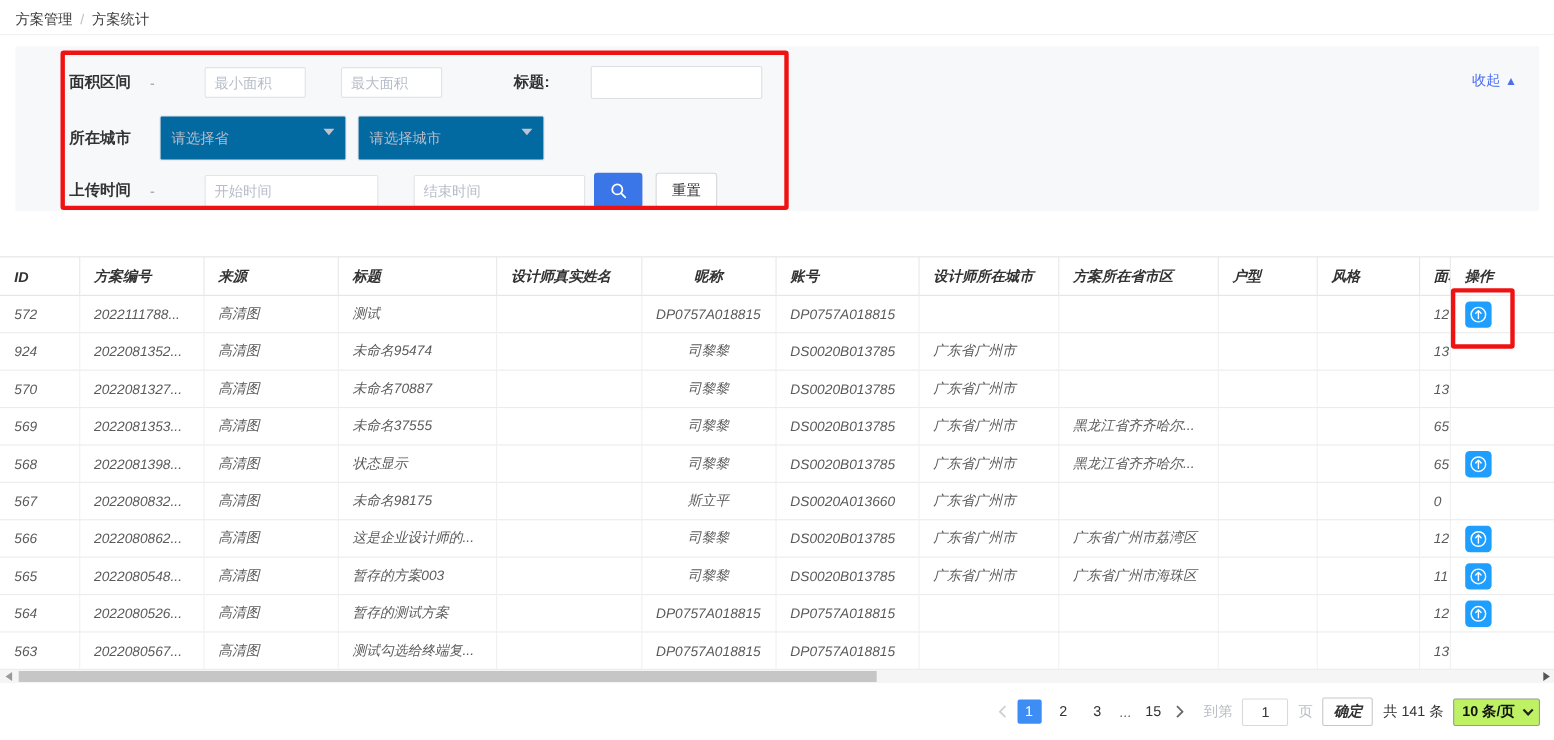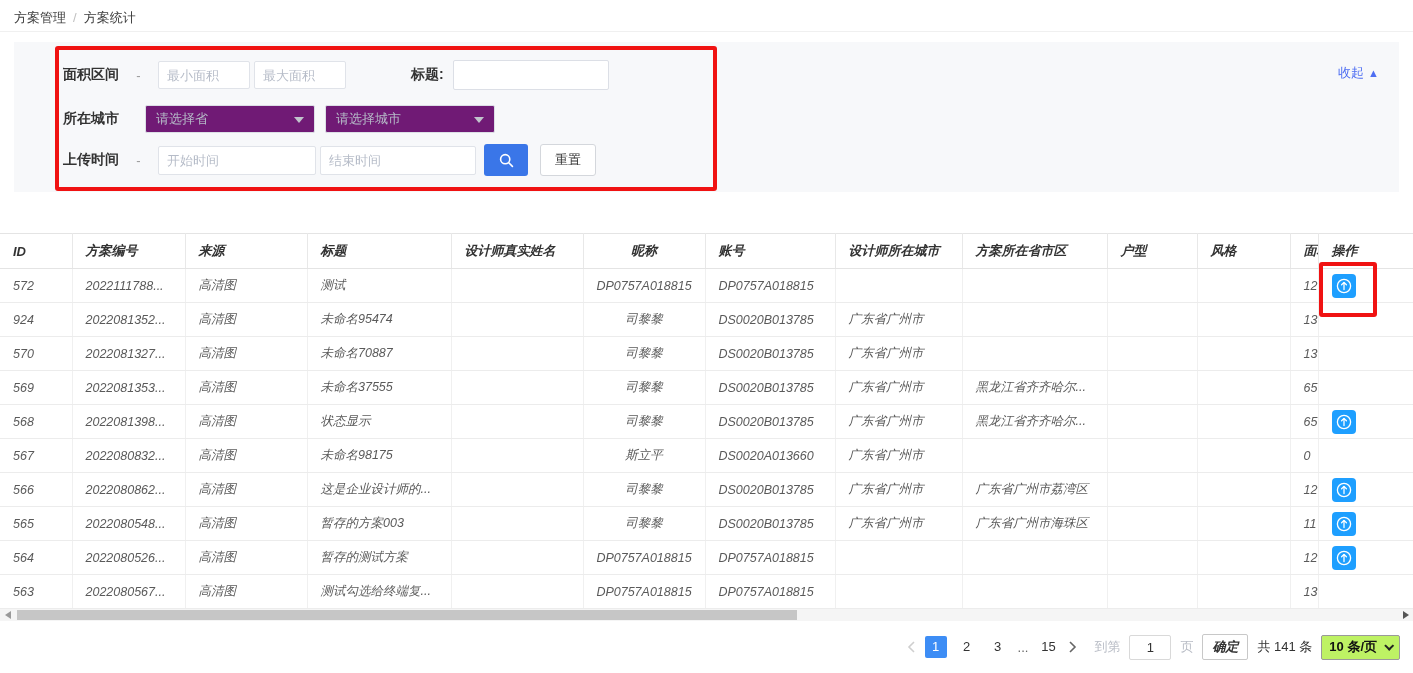--- a/index.html
+++ b/index.html
@@ -11,26 +11,26 @@
   
   .breadcrumb { height: 32px; padding: 9px 14px; border-bottom: 1px solid #f0f0f0; font-size: 13px; color: #3c3c3c; }
   .breadcrumb .sep { color: #c0c0c0; margin: 0 7px; }
   
   .filter-panel { position: relative; margin: 10px 14px 0; height: 150px; background: #f7f8fa; padding-top: 18px; }
   .f-row { display: flex; align-items: center; }
   .f-row.r1 { margin-bottom: 15px; }
   .f-row.r2 { margin-bottom: 11px; }
   .f-label { width: 56px; margin-left: 49px; font-weight: 600; font-size: 14px; color: #333; flex: none; }
   .f-dash { width: 39px; text-align: center; color: #999; flex: none; }
-  .f-input { height: 28px; border: 1px solid #e0e3e9; background: #fff; border-radius: 2px; padding: 0 8px; font-size: 13px; color: #ef4444; outline: none; font-family: inherit; }
+  .f-input { height: 28px; border: 1px solid #e0e3e9; background: #fff; border-radius: 2px; padding: 0 8px; font-size: 13px; color: #ef4444; outline: none; font-family: inherit; margin-left: 28px; }
   .f-input::placeholder { color: #b6bcc8; }
   .inp-min, .inp-max { width: 92px; margin-right: 4px; }
   .title-label { font-weight: 600; font-size: 14px; margin-left: 61px; margin-right: 9px; }
   .inp-title { width: 156px; height: 30px; border-color: #dcdfe6; }
-  .f-select { position: relative; width: 170px; height: 28px; border: 1px solid #dcdfe6; background: #701a75; border-radius: 2px; display: flex; align-items: center; padding: 0 10px; color: #b6bcc8; font-size: 13px; cursor: pointer; }
+  .f-select { position: relative; width: 170px; height: 41px; border: 1px solid #dcdfe6; background: #0369a1; border-radius: 2px; display: flex; align-items: center; padding: 0 10px; color: #b6bcc8; font-size: 13px; cursor: pointer; }
   .f-select + .f-select { margin-left: 10px; }
   .f-select:first-of-type { margin-left: 26px; }
   .sel-caret { position: absolute; right: 10px; top: 11px; width: 0; height: 0; border-left: 5px solid transparent; border-right: 5px solid transparent; border-top: 6px solid #c0c4cc; }
   .inp-start { width: 158px; margin-right: 4px; height: 29px; }
   .inp-end { width: 156px; height: 29px; }
   .search-btn { width: 44px; height: 32px; margin-left: 8px; background: #3a76e8; border: none; border-radius: 3px; cursor: pointer; display: flex; align-items: center; justify-content: center; }
   .reset-btn { width: 56px; height: 32px; margin-left: 12px; background: #fff; border: 1px solid #d4d7dc; border-radius: 3px; font-size: 13px; color: #333; cursor: pointer; font-family: inherit; }
   .collapse-link { position: absolute; top: 22px; right: 20px; color: #4e6ef2; font-size: 13px; cursor: pointer; text-align: center; }
   .collapse-link .tri { font-size: 11px; margin-left: 4px; }
   

